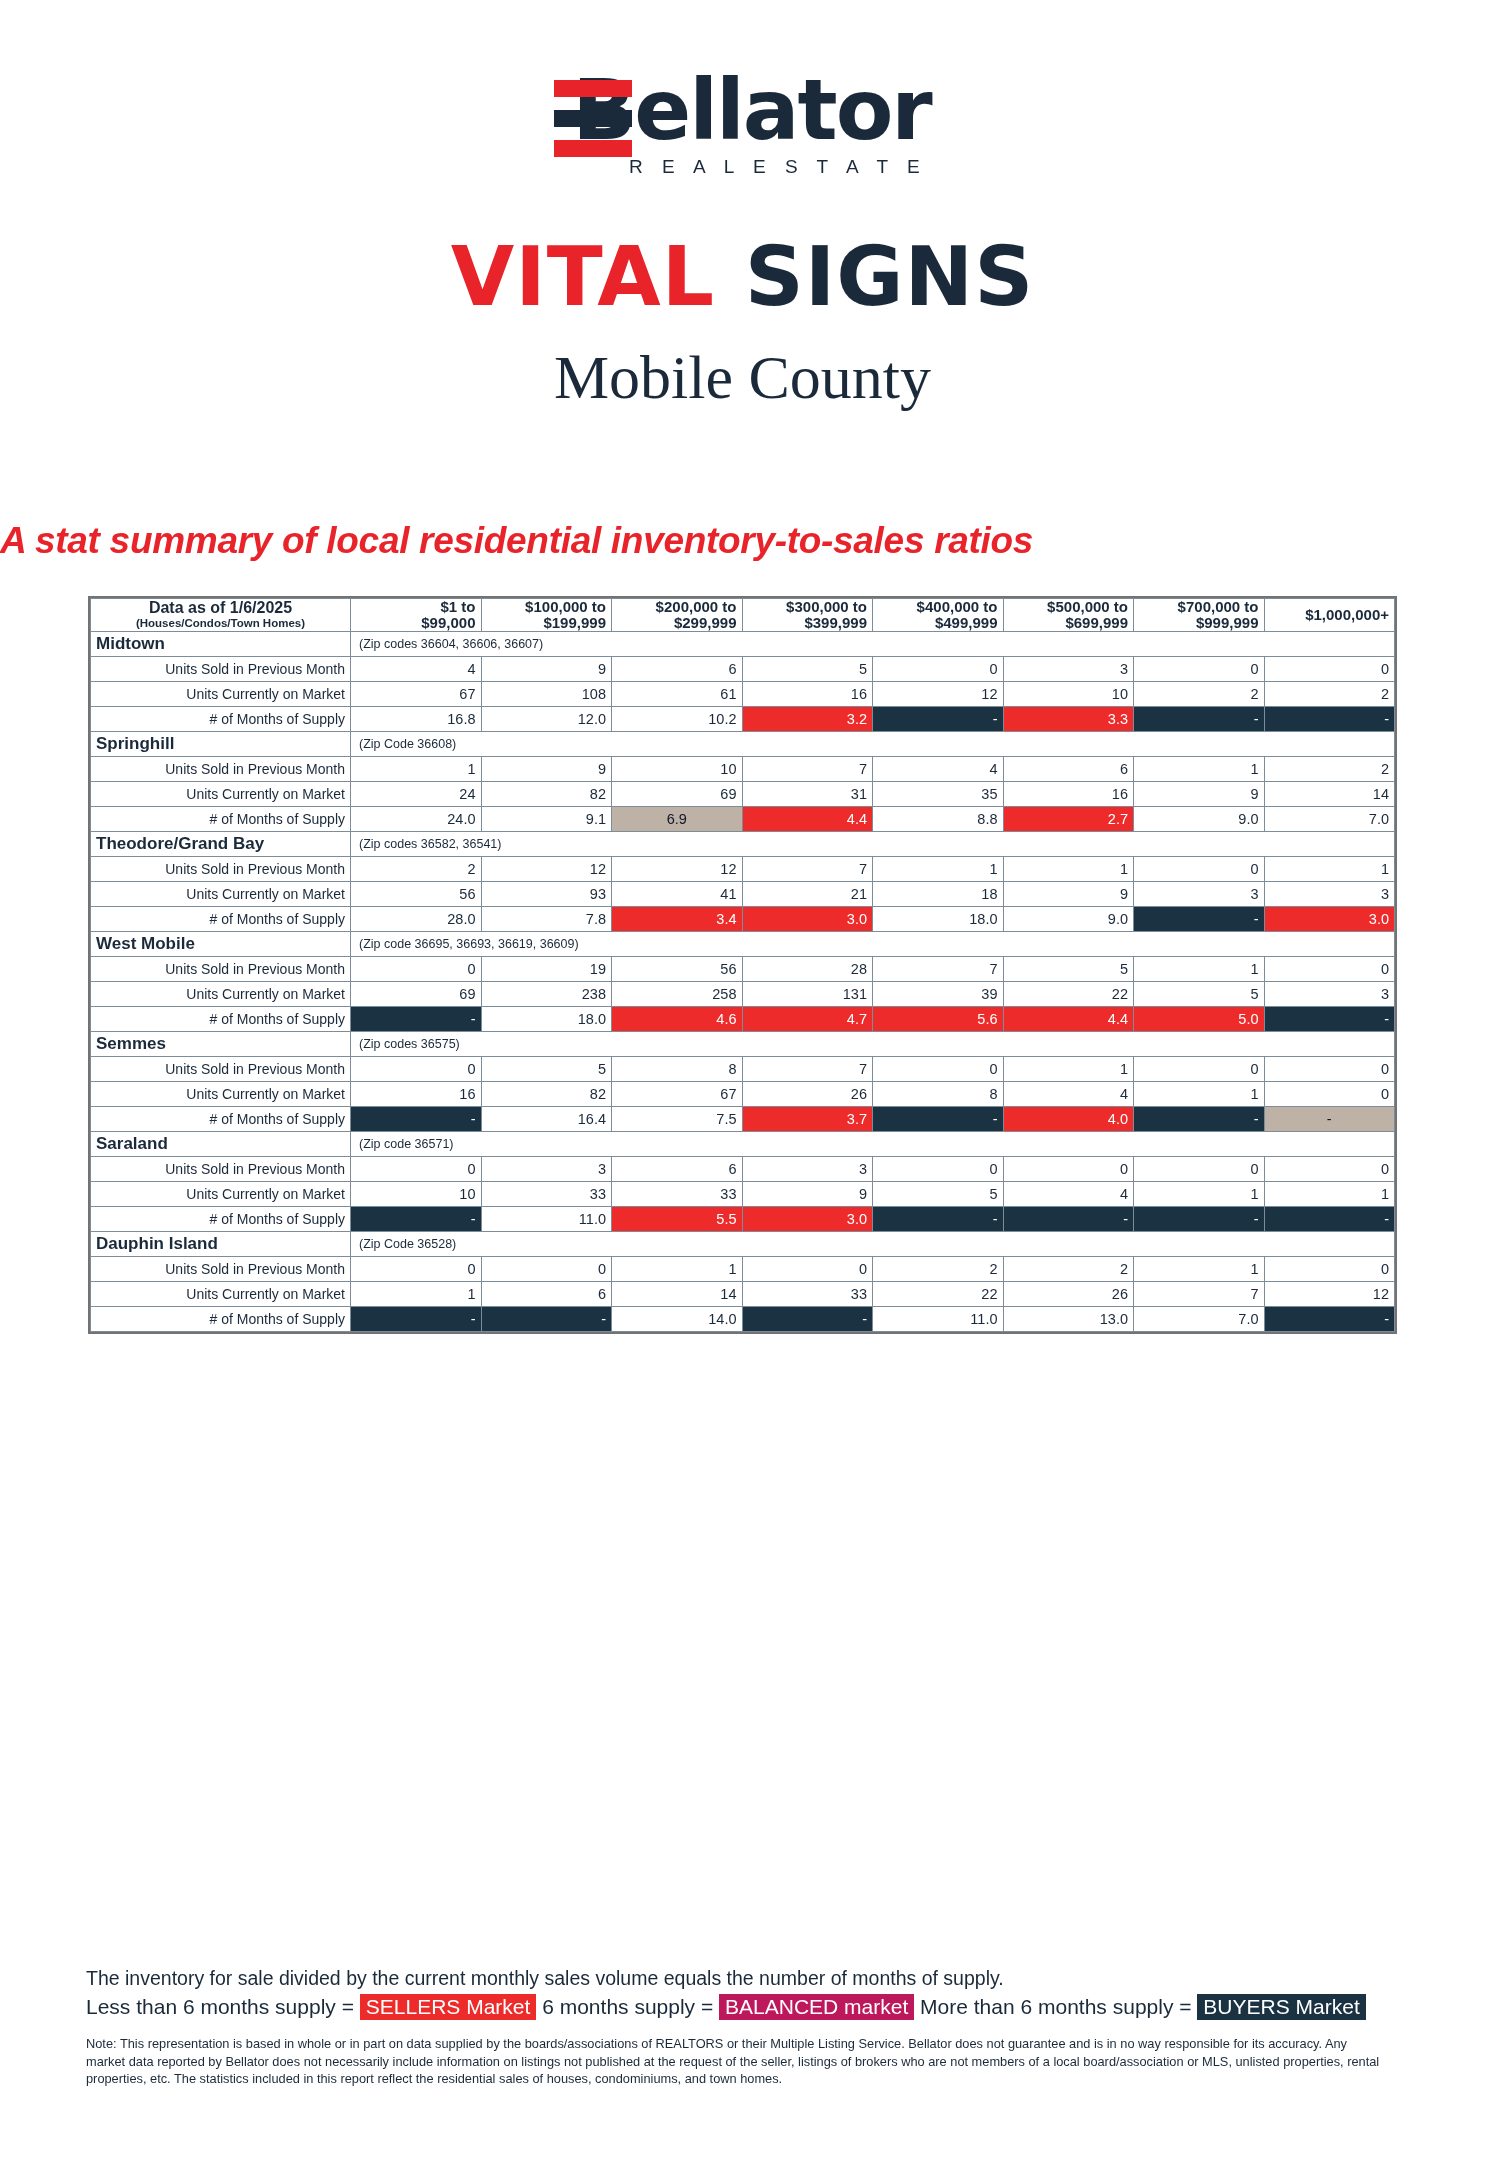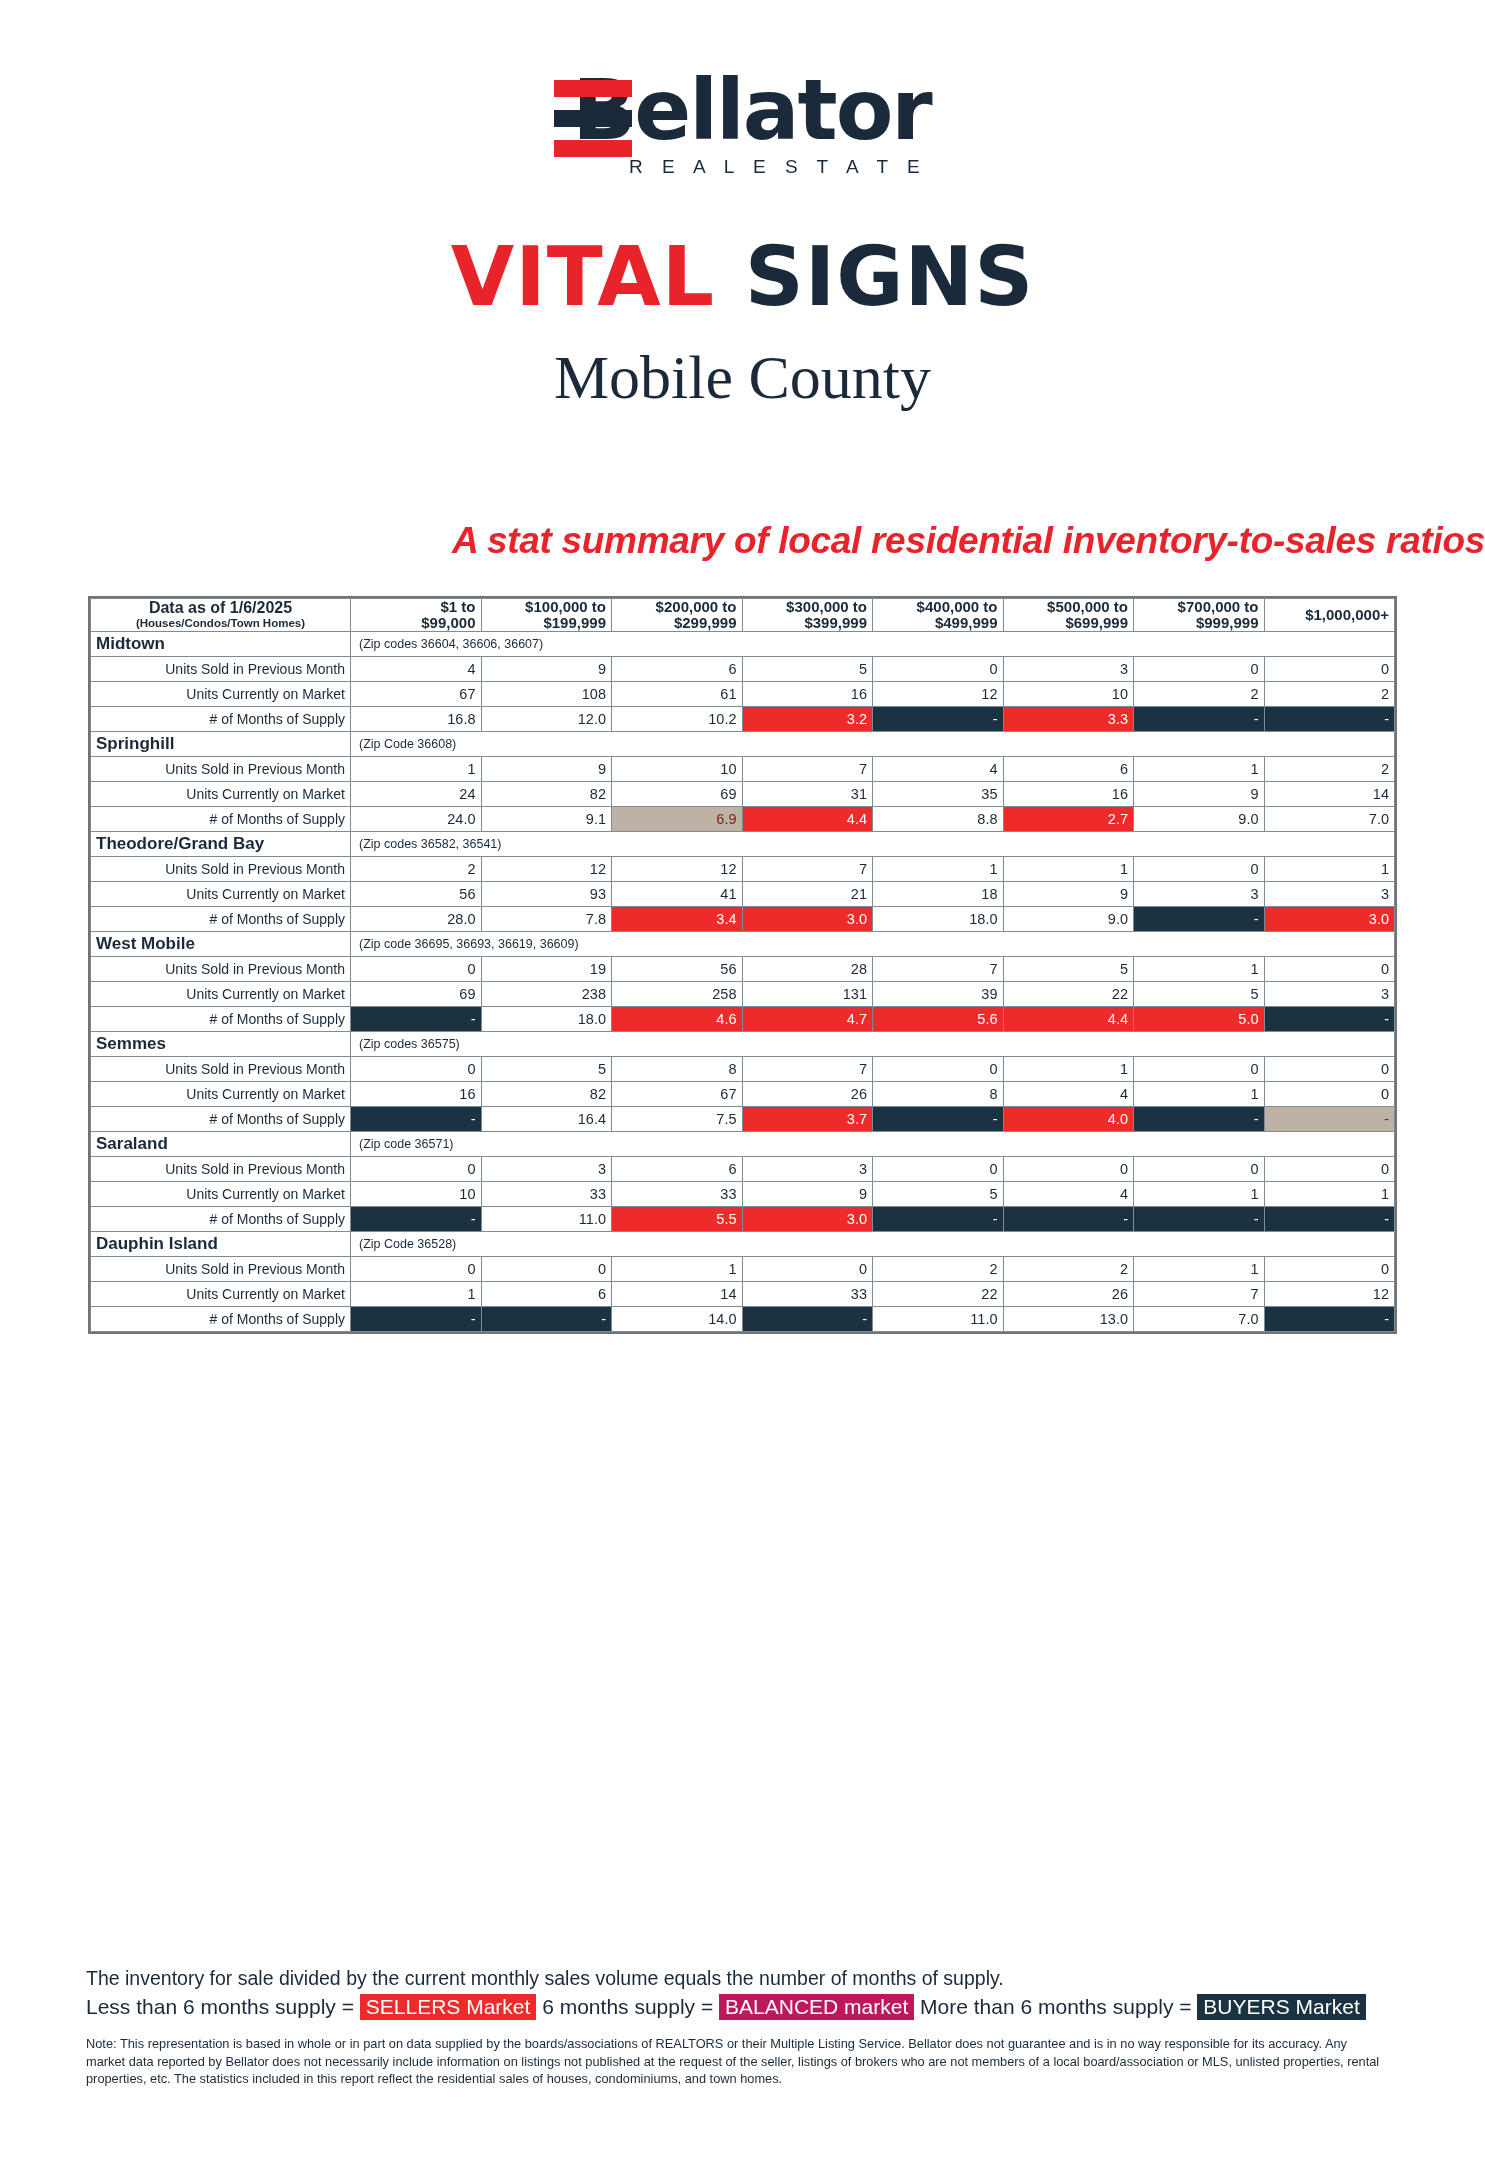--- a/index.html
+++ b/index.html
@@ -79,21 +79,21 @@
   .vital-signs .dark { color: #1b2a3a; }
   .county {
     text-align: center;
     font-family: "Liberation Serif", serif;
     font-size: 62px;
     color: #1b2a3a;
     margin-top: 28px;
     line-height: 1;
   }
   .tagline {
-    text-align: right;
+    text-align: left;
     font-style: italic;
     font-weight: bold;
     font-size: 37px;
     color: #e8232a;
     margin-top: 112px;
     letter-spacing: -0.3px;
   }
 
   
   .table-wrap {
@@ -150,21 +150,21 @@
   }
   .num {
     text-align: right;
     padding-right: 7px;
     font-variant-numeric: tabular-nums;
   }
   
   .supply td { border-bottom: 1px solid #1b2a3a; }
   .c-red   { background: #ee2b2b; color: #ffffff; text-align: right; padding-right: 7px; }
   .c-navy  { background: #1b3243; color: #ffffff; text-align: right; padding-right: 7px; }
-  .c-tan   { background: #bdb2a5; color: #7f1d1d; text-align: right; padding-right: 7px; }
+  .c-tan   { background: #bdb2a5; color: #0f172a; text-align: center; padding-right: 7px; }
   .c-plain { text-align: right; padding-right: 7px; }
 
   
   .footer {
     position: absolute;
     left: 86px;
     right: 60px;
     bottom: 72px;
   }
   .f-line1 {

